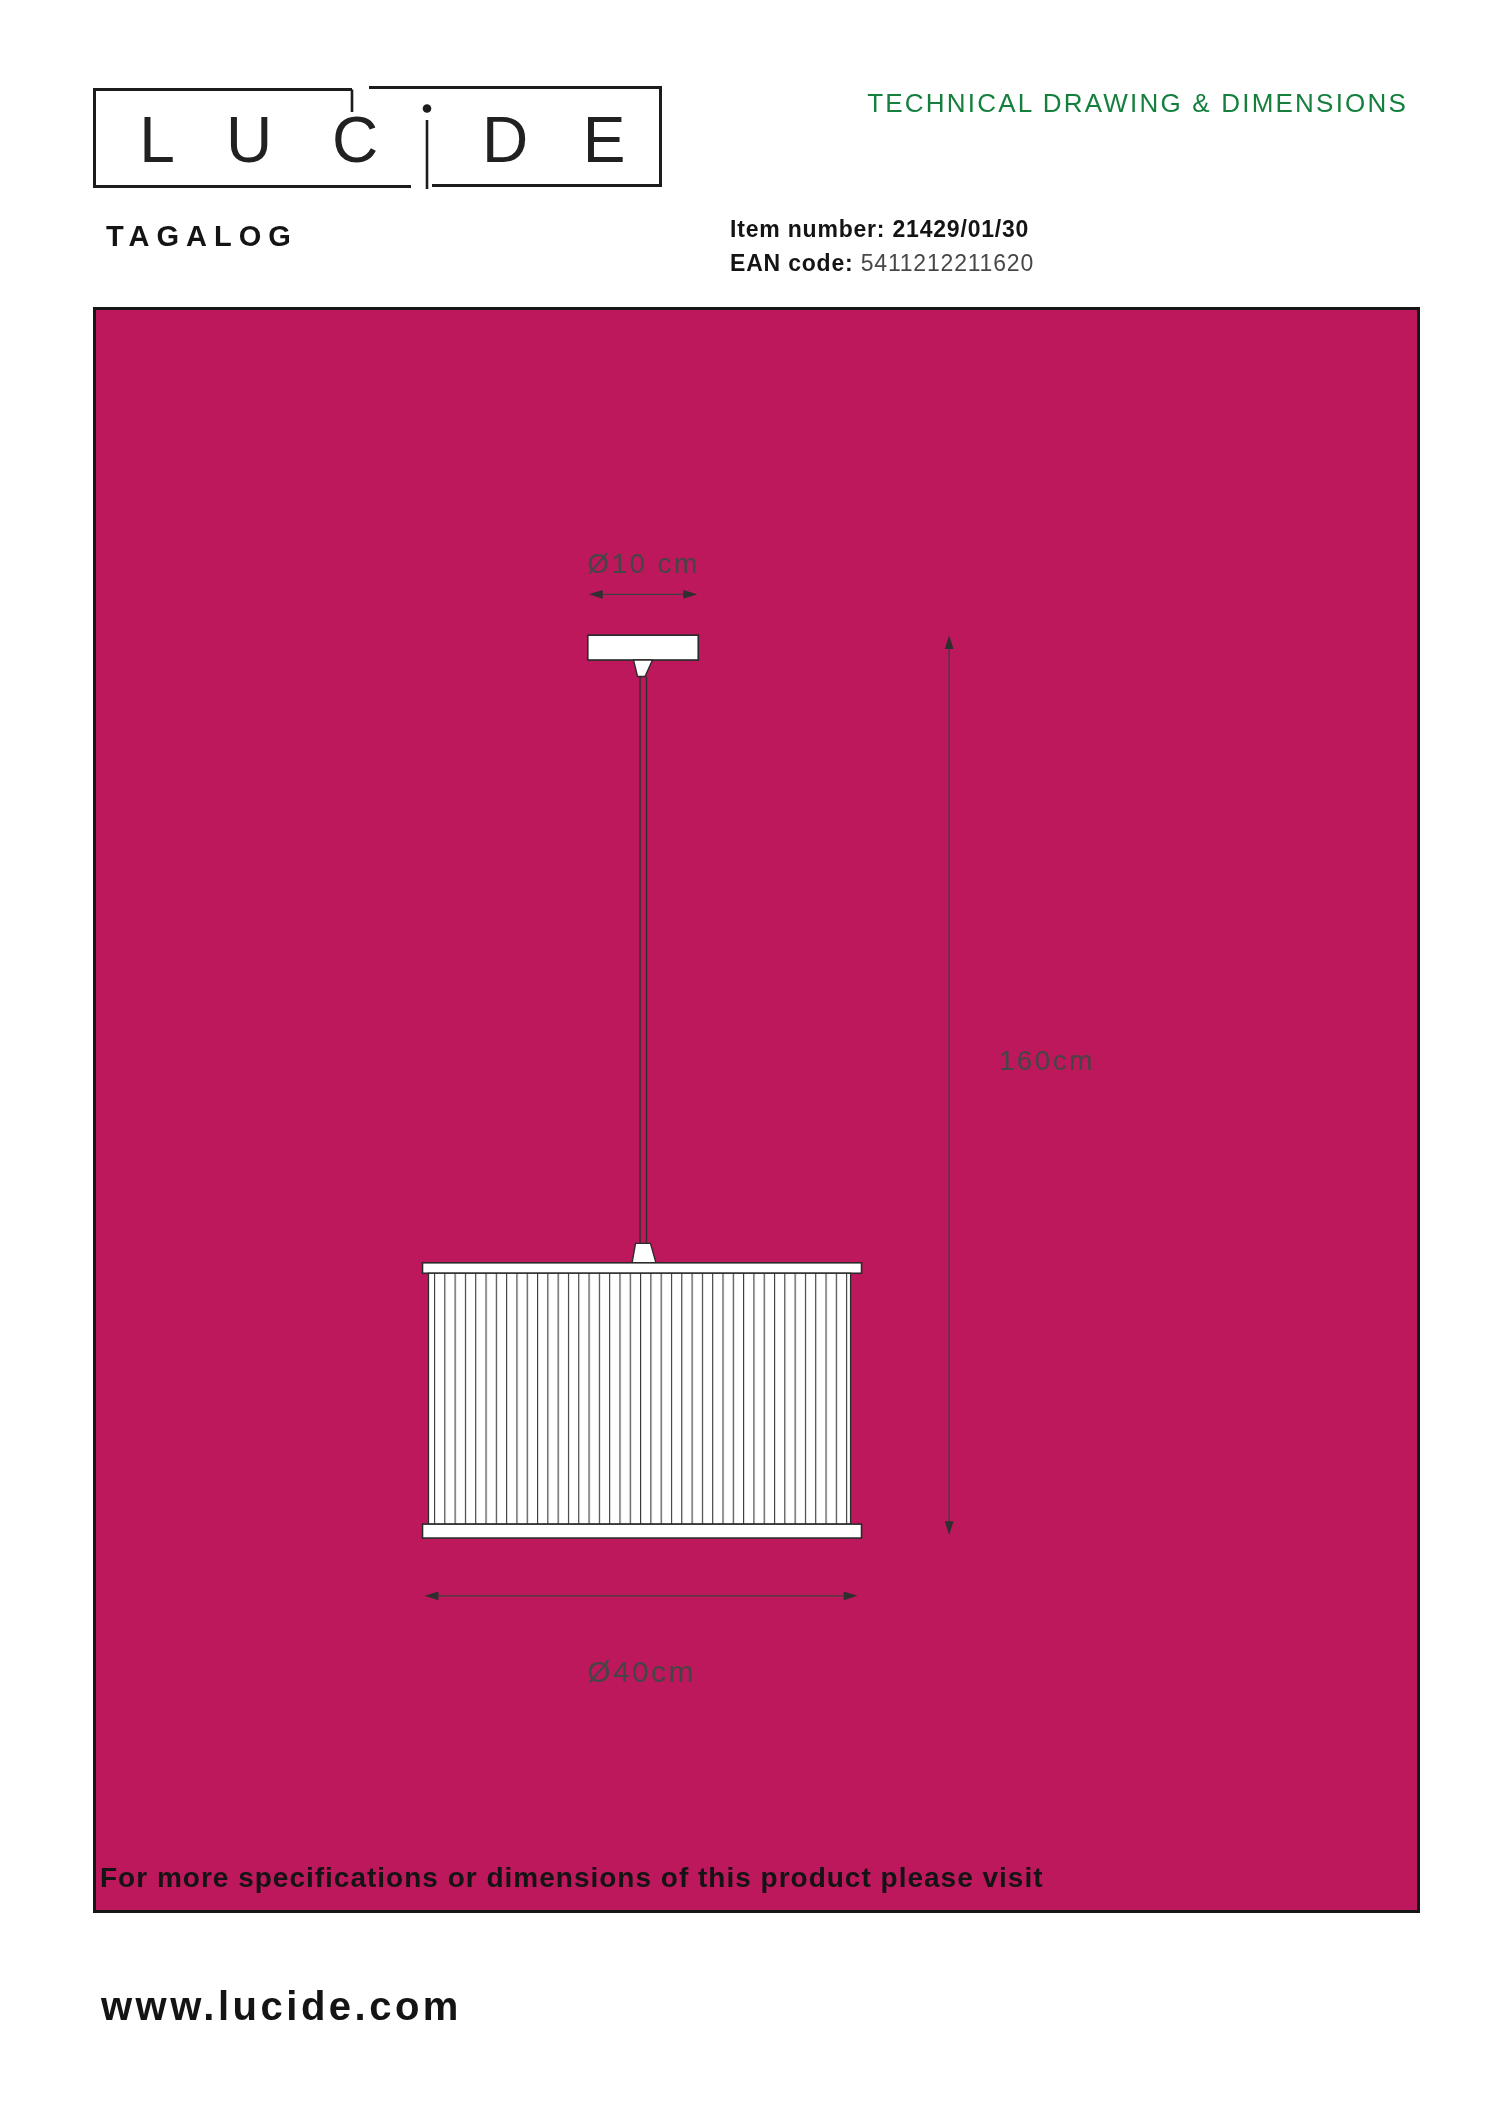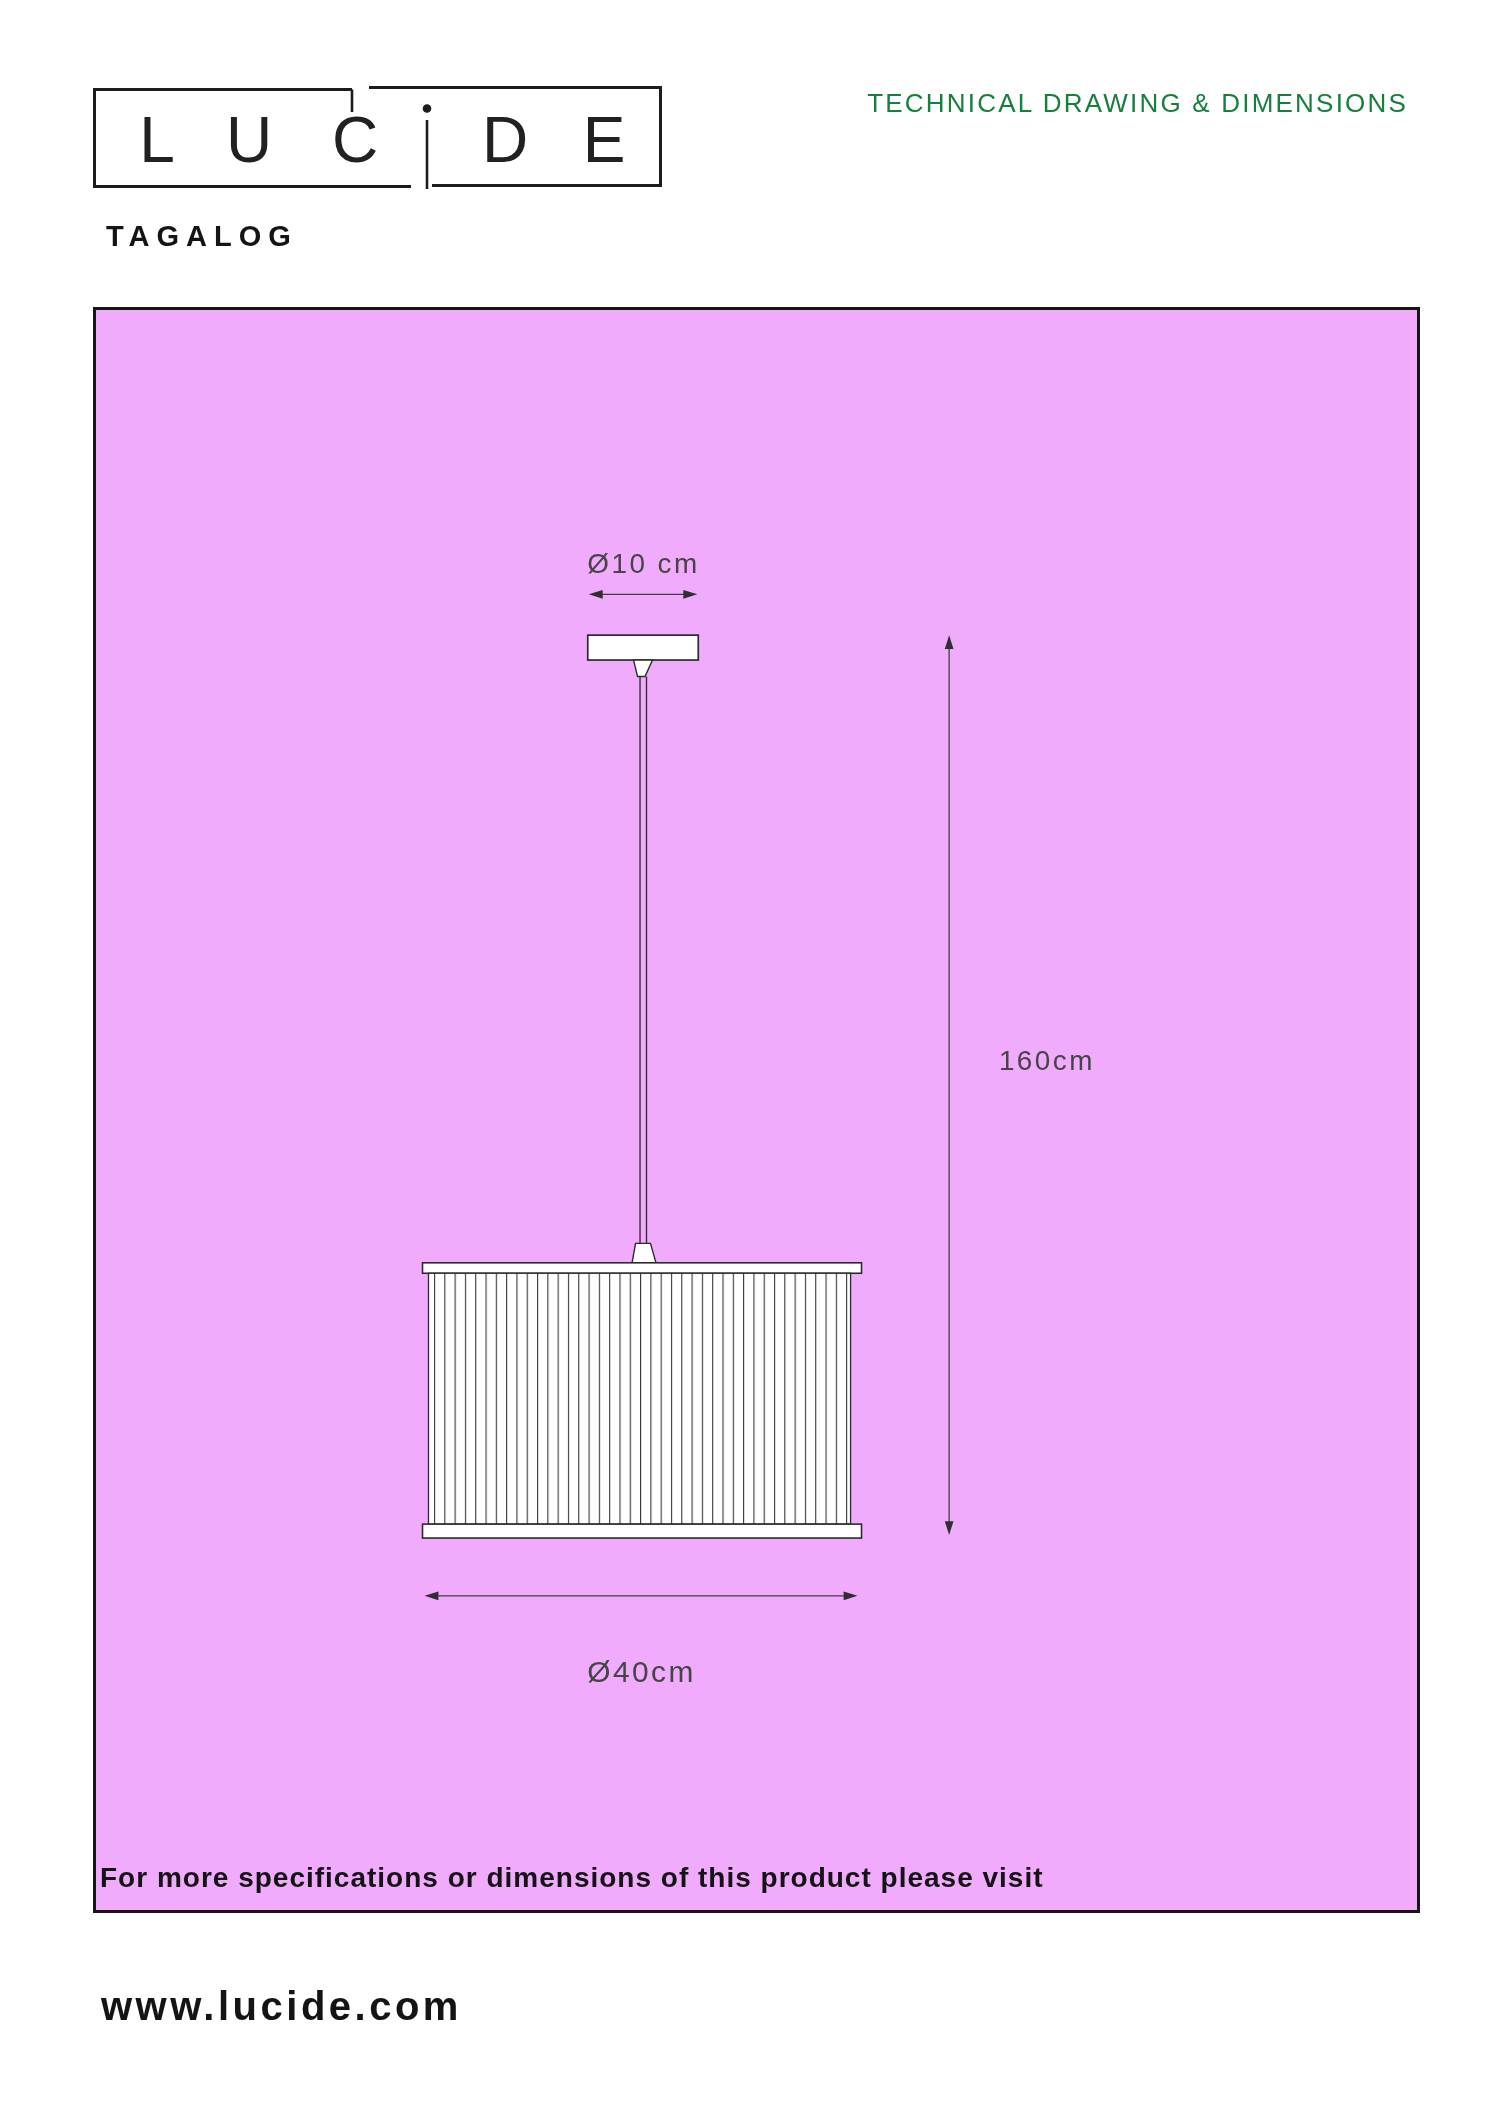--- a/index.html
+++ b/index.html
@@ -60,21 +60,21 @@
   .item-block .val-bold { font-weight: 700; }
   .item-block .val-light { font-weight: 400; color: #474747; }
   
   .drawing-box {
     position: absolute;
     left: 93px;
     top: 307px;
     width: 1327px;
     height: 1606px;
     border: 3px solid #161616;
-    background: #f0abfc;
+    background: #be185d;
   }
   .drawing-box svg { display: block; width: 100%; height: 100%; }
   .dim-text {
     font-family: "Liberation Sans", sans-serif;
     font-size: 28px;
     letter-spacing: 2.5px;
     fill: #454545;
   }
   .dim-text-big { font-size: 30px; }
   
@@ -119,20 +119,30 @@
     <circle cx="334" cy="22.5" r="4.3" fill="#1c1c1c"></circle>
     <line x1="334" y1="34" x2="334" y2="103" stroke="#1c1c1c" stroke-width="2.6"></line>
     <text class="logo-letter" x="412" y="76" text-anchor="middle">D</text>
     <text class="logo-letter" x="511" y="76" text-anchor="middle">E</text>
   </svg>
 
   <div class="tech-title">TECHNICAL DRAWING &amp; DIMENSIONS</div>
 
   <div class="product-title">TAGALOG</div>
 
+  <div class="item-block">
+    <div>
+      <span class="lbl">Item number:</span>
+      <span class="val-bold">21429/01/30</span>
+    </div>
+    <div>
+      <span class="lbl">EAN code:</span>
+      <span class="val-light">5411212211620</span>
+    </div>
+  </div>
 
   <div class="drawing-box">
     <svg viewBox="0 0 1327 1606">
       <defs>
         <pattern id="pleats" patternUnits="userSpaceOnUse" width="10.35" height="252" patternTransform="translate(339.5 0)">
           <rect width="10.35" height="252" fill="#ffffff"></rect>
           <line x1="0.55" y1="0" x2="0.55" y2="252" stroke="#3a3a3a" stroke-width="1.15"></line>
         </pattern>
       </defs>
 

